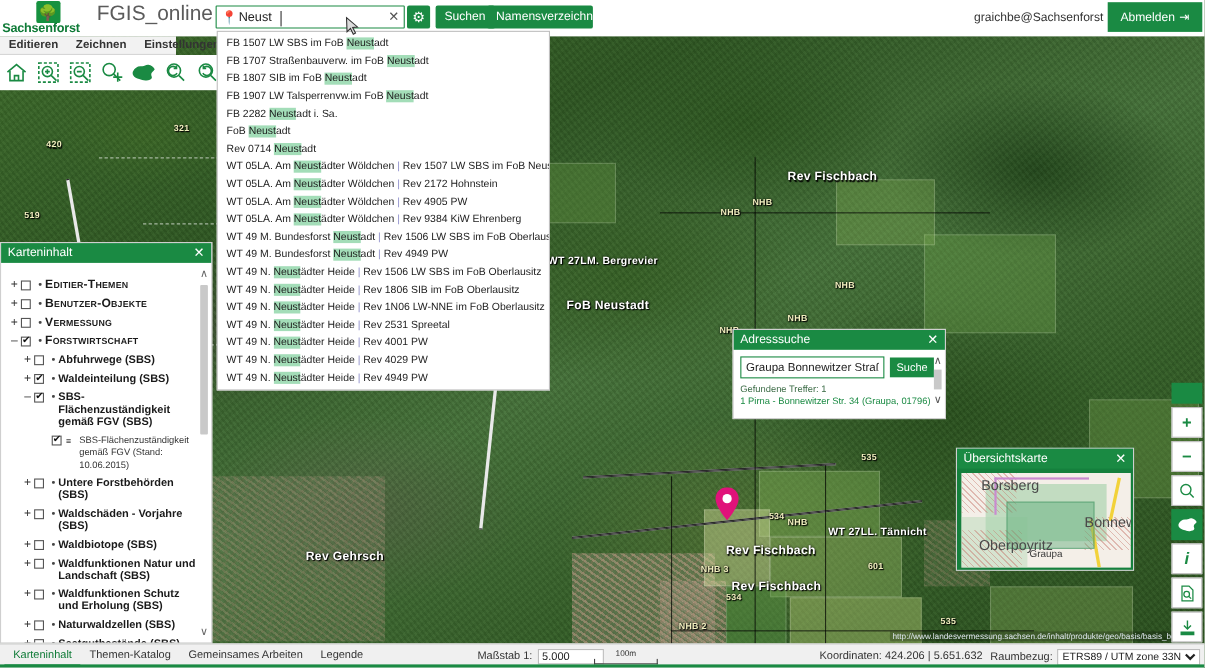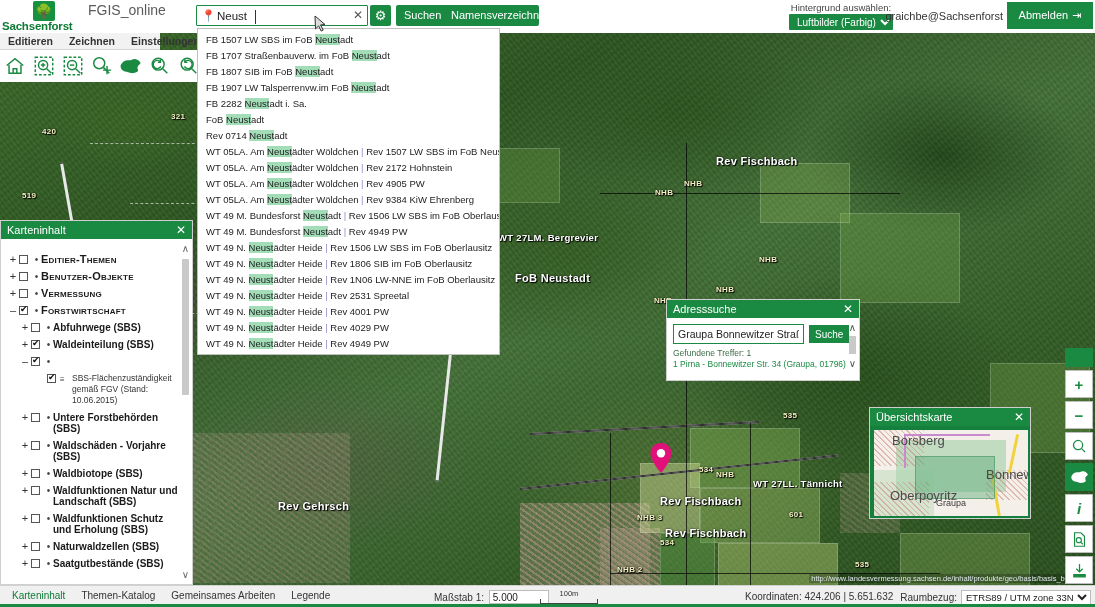--- a/index.html
+++ b/index.html
@@ -26,21 +26,21 @@
   .logo-badge .tree {
     position: absolute; left: 50%; top: 50%; transform: translate(-50%,-50%);
     color: #fff; font-size: 14px; line-height: 1;
   }
   .logo-text {
     position: absolute; left: 0; top: 19px; width: 86px;
     font-weight: bold; font-size: 11.5px; color: #0e7a36; letter-spacing: -0.2px;
   }
   .app-title {
     position: absolute; left: 88px; top: 2px; width: 100px;
-    font-size: 14px; color: #5b5b5b; font-weight: normal;
+    font-size: 19px; color: #5b5b5b; font-weight: normal;
   }
 
   .searchbox {
     position: absolute; left: 196px; top: 5px; width: 172px; height: 21px;
     border: 1px solid #1a8a43; background: #fff; border-radius: 1px;
   }
   .searchbox .pin-icon { position: absolute; left: 4px; top: 3px; color: #1a8a43; font-size: 12px; }
   .searchbox input {
     position: absolute; left: 18px; top: 1px; width: 134px; height: 17px;
     border: 0; outline: none; font-size: 11.5px; font-family: "Liberation Sans", sans-serif;
@@ -359,21 +359,21 @@
       <div class="maplabel yellow" style="left: 716px; top: 252px;">NHB</div>
       <div class="maplabel yellow" style="left: 716px; top: 437px;">NHB</div>
       <div class="maplabel yellow" style="left: 637px; top: 480px;">NHB 3</div>
       <div class="maplabel yellow" style="left: 617px; top: 532px;">NHB 2</div>
       <div class="maplabel yellow" style="left: 699px; top: 432px;">534</div>
       <div class="maplabel yellow" style="left: 660px; top: 505px;">534</div>
       <div class="maplabel yellow" style="left: 789px; top: 477px;">601</div>
       <div class="maplabel yellow" style="left: 855px; top: 527px;">535</div>
       <div class="maplabel yellow" style="left: 783px; top: 378px;">535</div>
       <div class="maplabel yellow" style="left: 42px; top: 94px;">420</div>
-      <div class="maplabel yellow" style="left: 131px; top: 79px; padding-left: 40px;">321</div>
+      <div class="maplabel yellow" style="left: 118px; top: 79px; padding-left: 40px;">321</div>
       <div class="maplabel yellow" style="left: 22px; top: 158px;">519</div>
     </div>
 
   <div class="topbar">
     <div class="logo-wrap">
       <div class="logo-badge">
         <span class="tree">🌳</span>
       </div>
       <div class="logo-text">Sachsenforst</div>
     </div>
@@ -384,26 +384,20 @@
       <input value="Neust" style="">
       <span class="caret-sim"></span>
       <span class="clear-x">✕</span>
     </div>
     <div class="gear-btn">⚙</div>
     <button class="btn-green" id="btn-suchen">
       <span>Suchen</span><span class="chev">▾</span>
     </button>
     <button class="btn-green" id="btn-namens">Namensverzeichnis</button>
 
-    <div class="hg-block">
-      <div class="hg-label">Hintergrund auswählen:</div>
-      <select class="hg-select">
-        <option>Luftbilder (Farbig)</option>
-      </select>
-    </div>
     <div class="user-email">graichbe@Sachsenforst</div>
     <button class="logout-btn">
       <span>Abmelden</span><span class="out-icon">⇥</span>
     </button>
   </div>
 
   <div class="menubar">
     <div class="mi">Editieren</div>
     <div class="mi">Zeichnen</div>
     <div class="mi">Einstellungen</div>
@@ -503,20 +497,21 @@
           <div class="tnode lvl2">
             <span class="exp">+</span>
             <span class="cb on"></span>
             <span class="dot">•</span>
             <span class="lbl">Waldeinteilung (SBS)</span>
           </div>
           <div class="tnode lvl2">
             <span class="exp">–</span>
             <span class="cb on"></span>
             <span class="dot">•</span>
+            <span class="lbl">SBS-Flächenzuständigkeit gemäß FGV (SBS)</span>
           </div>
           <div class="tnode lvl3 leafstyle">
             <span class="exp"></span>
             <span class="cb on"></span>
             <span class="legicon">≡</span>
             <span class="lbl">SBS-Flächenzuständigkeit gemäß FGV (Stand: 10.06.2015)</span>
           </div>
           <div class="tnode lvl2">
             <span class="exp">+</span>
             <span class="cb"></span>

